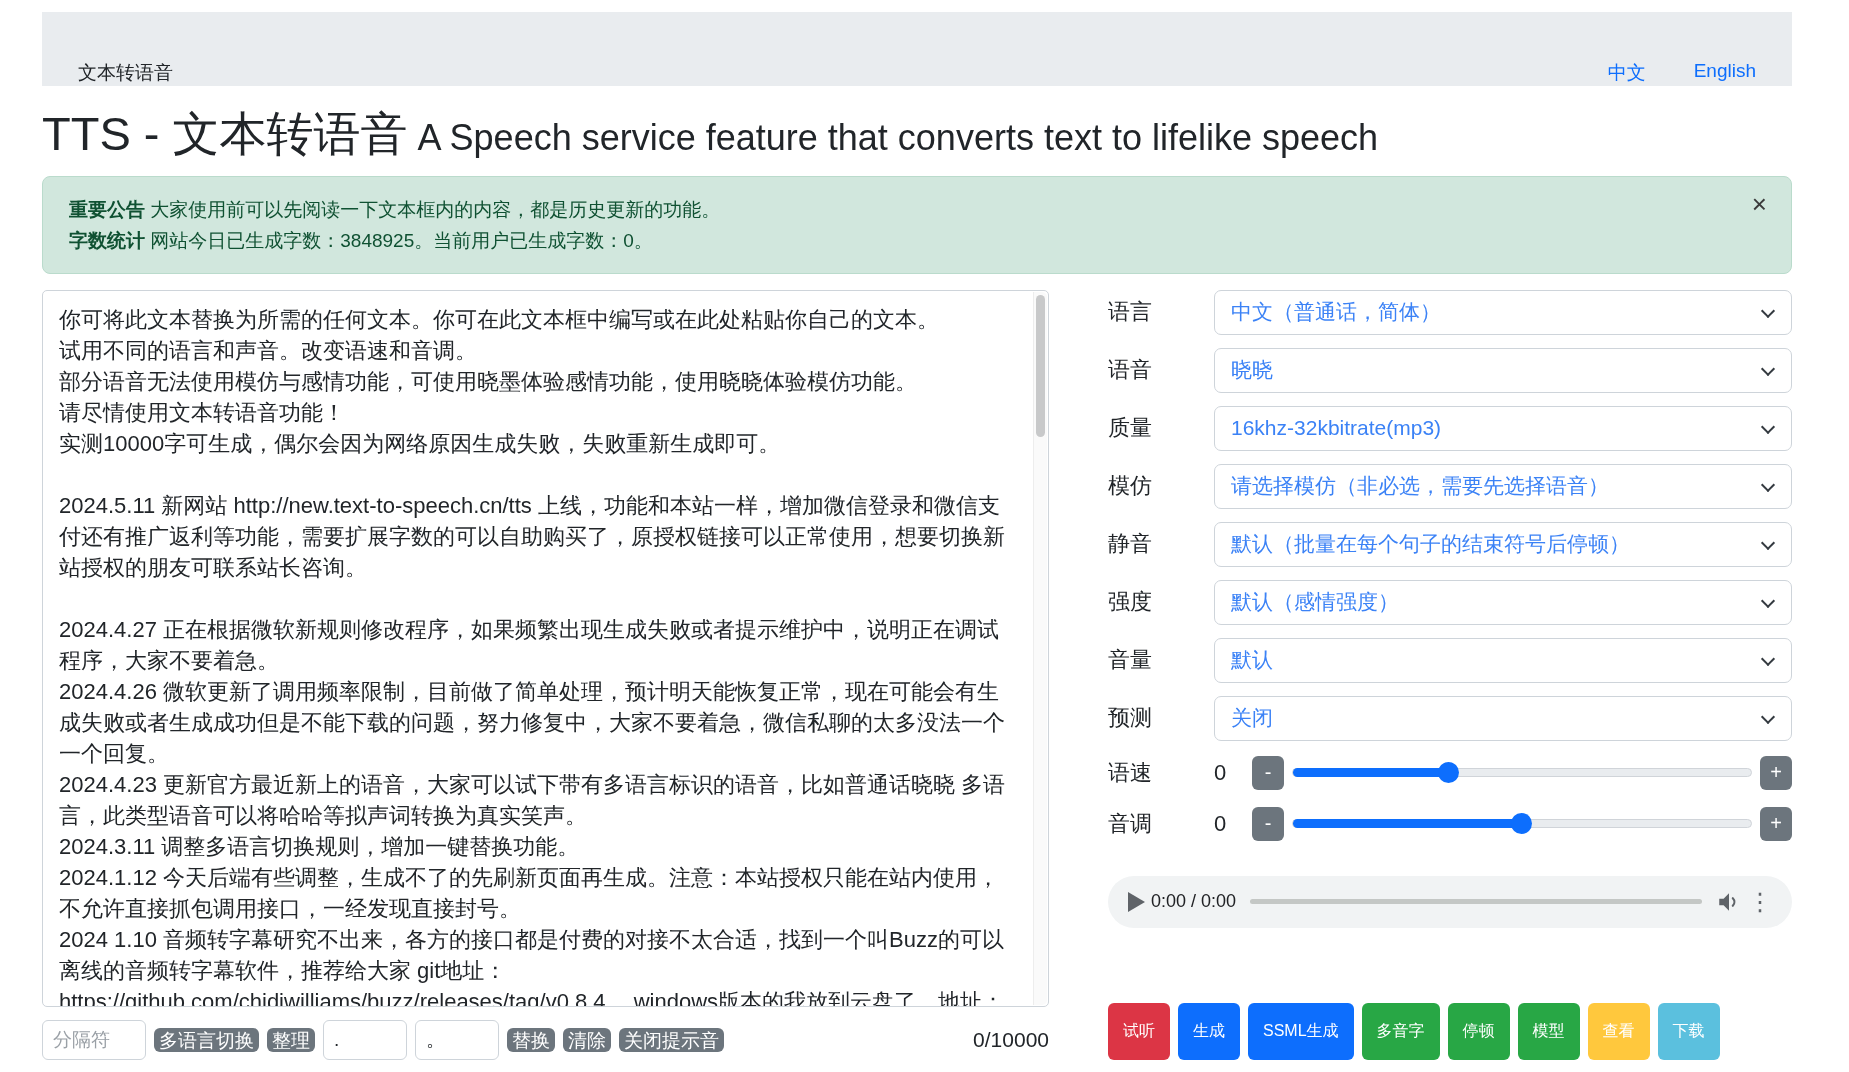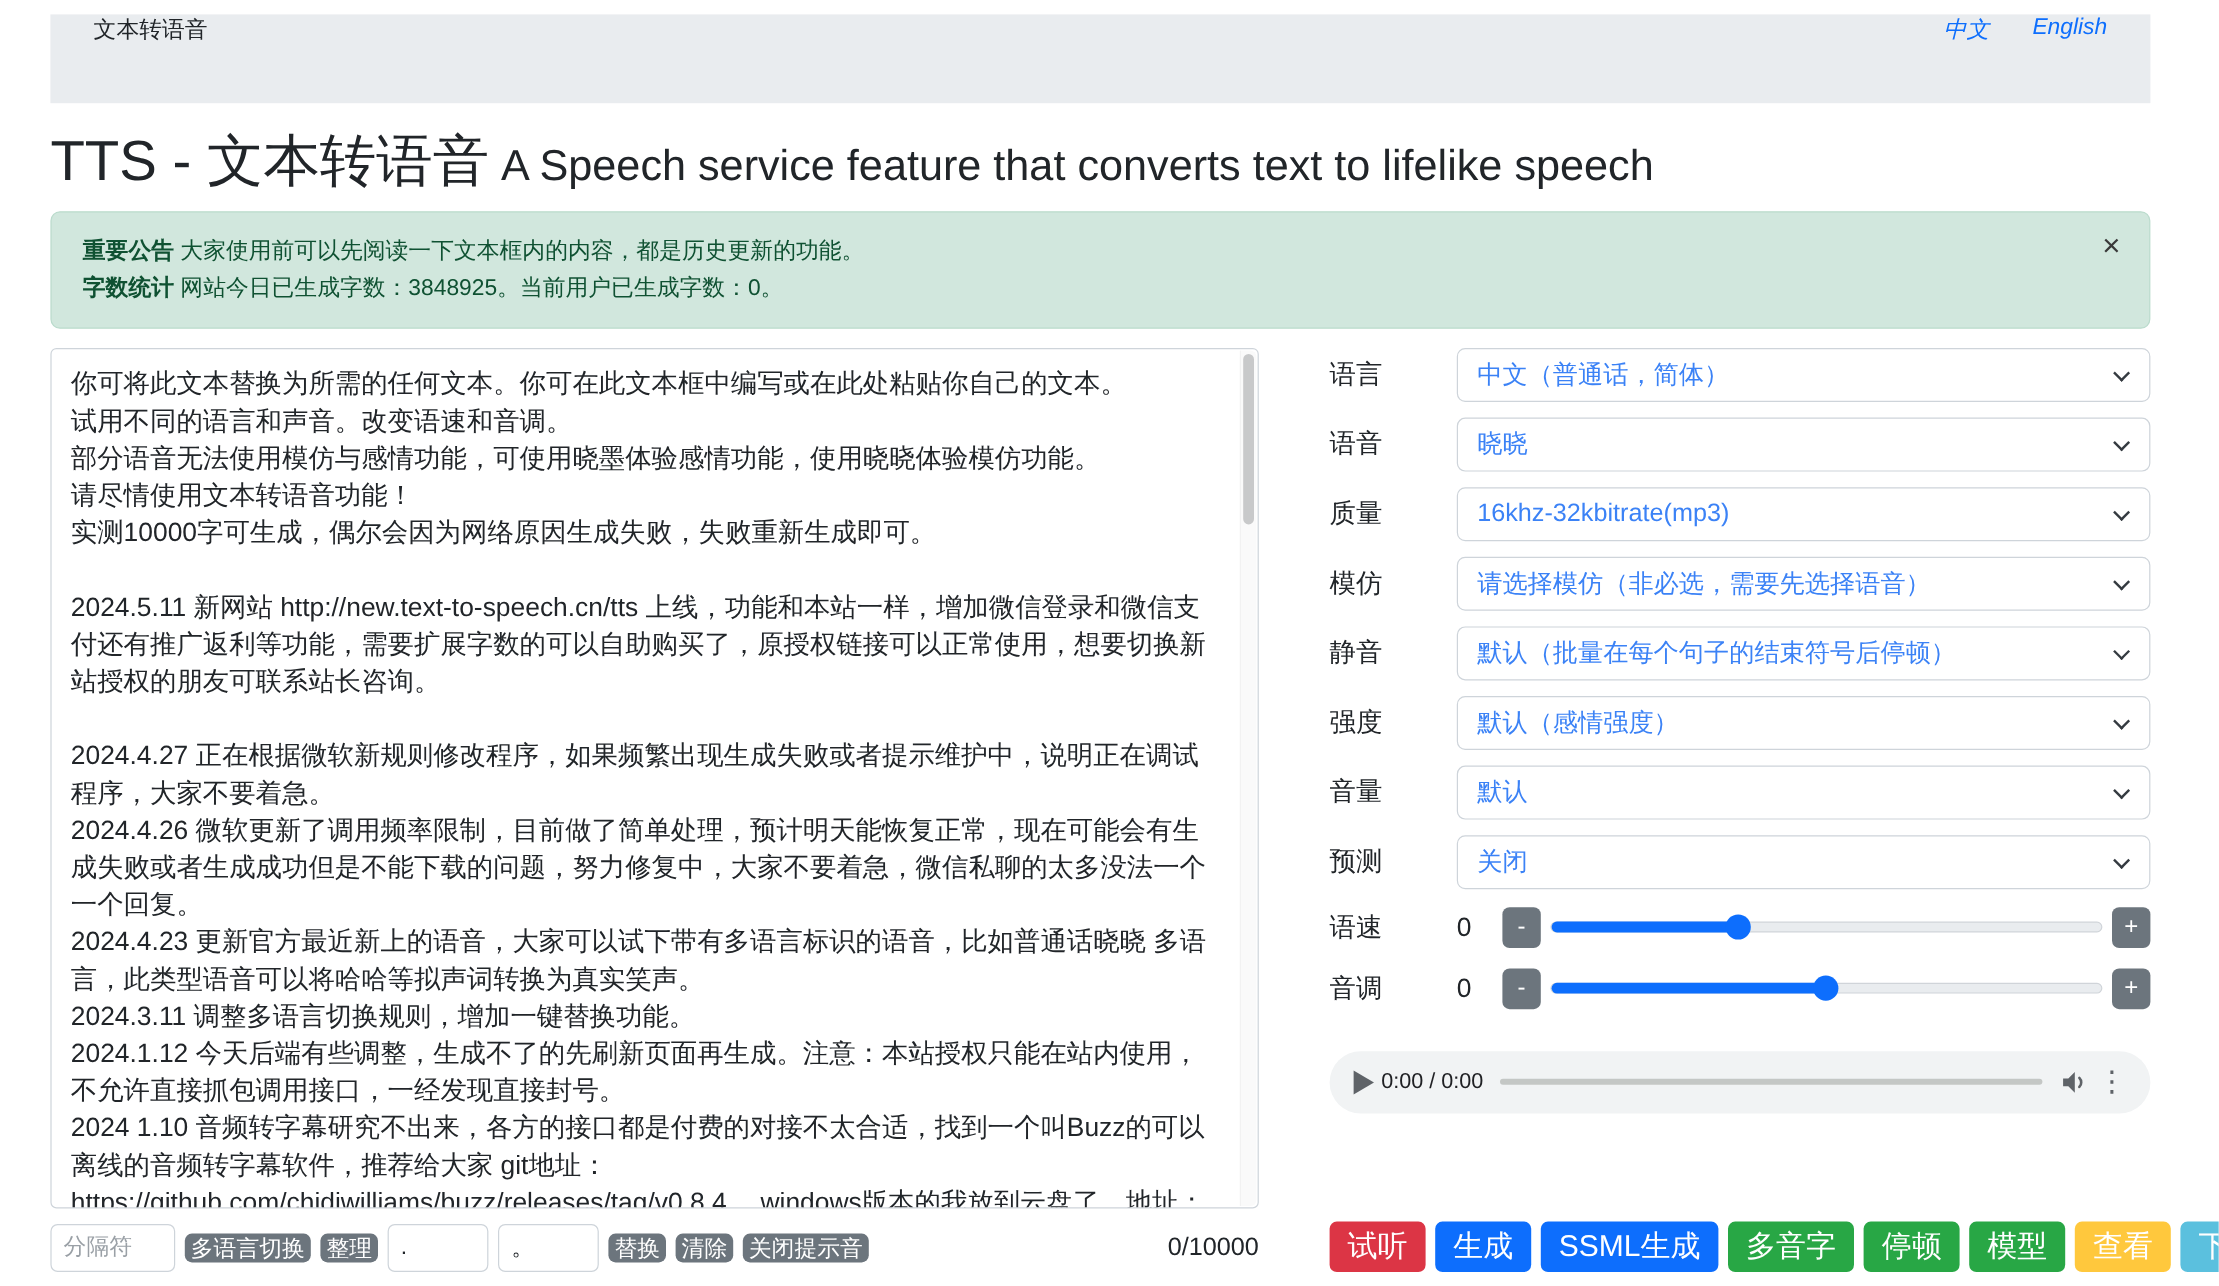--- a/index.html
+++ b/index.html
@@ -2,23 +2,23 @@
 <html><head>
 <meta charset="utf-8">
 <style>
   * { margin:0; padding:0; box-sizing:border-box; }
   html,body { background:#fff; }
   body { font-family:"Liberation Sans", sans-serif; color:#212529; }
   .page { width:1849px; height:1072px; overflow:hidden; background:#fff; }
   .container { width:1750px; margin-left:42px; }
 
   
-  .navbar { margin-top:12px; height:74px; background:#e9ecef; display:flex; align-items:flex-start; padding:0 36px; }
+  .navbar { margin-top:12px; height:74px; background:#e9ecef; display:flex; align-items:flex-end; padding:0 36px; }
   .brand { font-size:19px; color:#212529; }
-  .nav-links { margin-left:auto; display:flex; gap:36px;font-style:italic; }
+  .nav-links { margin-left:auto; display:flex; gap:48px; }
   .nav-link { font-size:19px; color:#0d6efd; text-decoration:none; cursor:pointer; }
 
   
   .page-title { margin-top:22px; line-height:1.1; white-space:nowrap; }
   .title-main { font-size:47px; font-weight:500; color:#212529; }
   .title-sub { font-size:36px; font-weight:400; color:#212529; }
 
   
   .alert { position:relative; margin-top:16px; background:#d1e7dd; border:1px solid #badbcc; border-radius:8px; padding:17px 60px 17px 26px; color:#0f5132; font-size:19px; line-height:31px; }
   .alert b { font-weight:bold; }
@@ -61,21 +61,21 @@
   
   .player { margin-top:20px; height:52px; background:#f1f3f4; border-radius:26px; display:flex; align-items:center; padding:0 20px; gap:6px; }
   .play-icon { width:0; height:0; border-left:17px solid #5f6368; border-top:10px solid transparent; border-bottom:10px solid transparent; cursor:pointer; flex:none; }
   .player-time { font-size:18px; color:#202124; white-space:nowrap; }
   .player-track { flex:1; height:5px; background:#c4c7c5; border-radius:3px; margin:0 8px; cursor:pointer; }
   .volume-icon { flex:none; cursor:pointer; display:flex; }
   .menu-dots { flex:none; font-size:24px; color:#5f6368; cursor:pointer; line-height:1; letter-spacing:0; }
 
   
   .actions { margin-top:auto; display:flex; gap:8px; }
-  .action-btn { height:42px; border:none; border-radius:6px; padding:0 15px; font-size:25px; color:#fff; cursor:pointer; font-family:"Liberation Sans", sans-serif; white-space:nowrap; }
+  .action-btn { height:57px; border:none; border-radius:6px; padding:0 15px; font-size:16px; color:#fff; cursor:pointer; font-family:"Liberation Sans", sans-serif; white-space:nowrap; }
   .btn-red { background:#dc3545; }
   .btn-blue { background:#0d6efd; }
   .btn-green { background:#28a745; }
   .btn-yellow { background:#ffc83d; }
   .btn-teal { background:#5bc0de; }
 </style>
 </head>
 <body>
 
 <div class="page">

